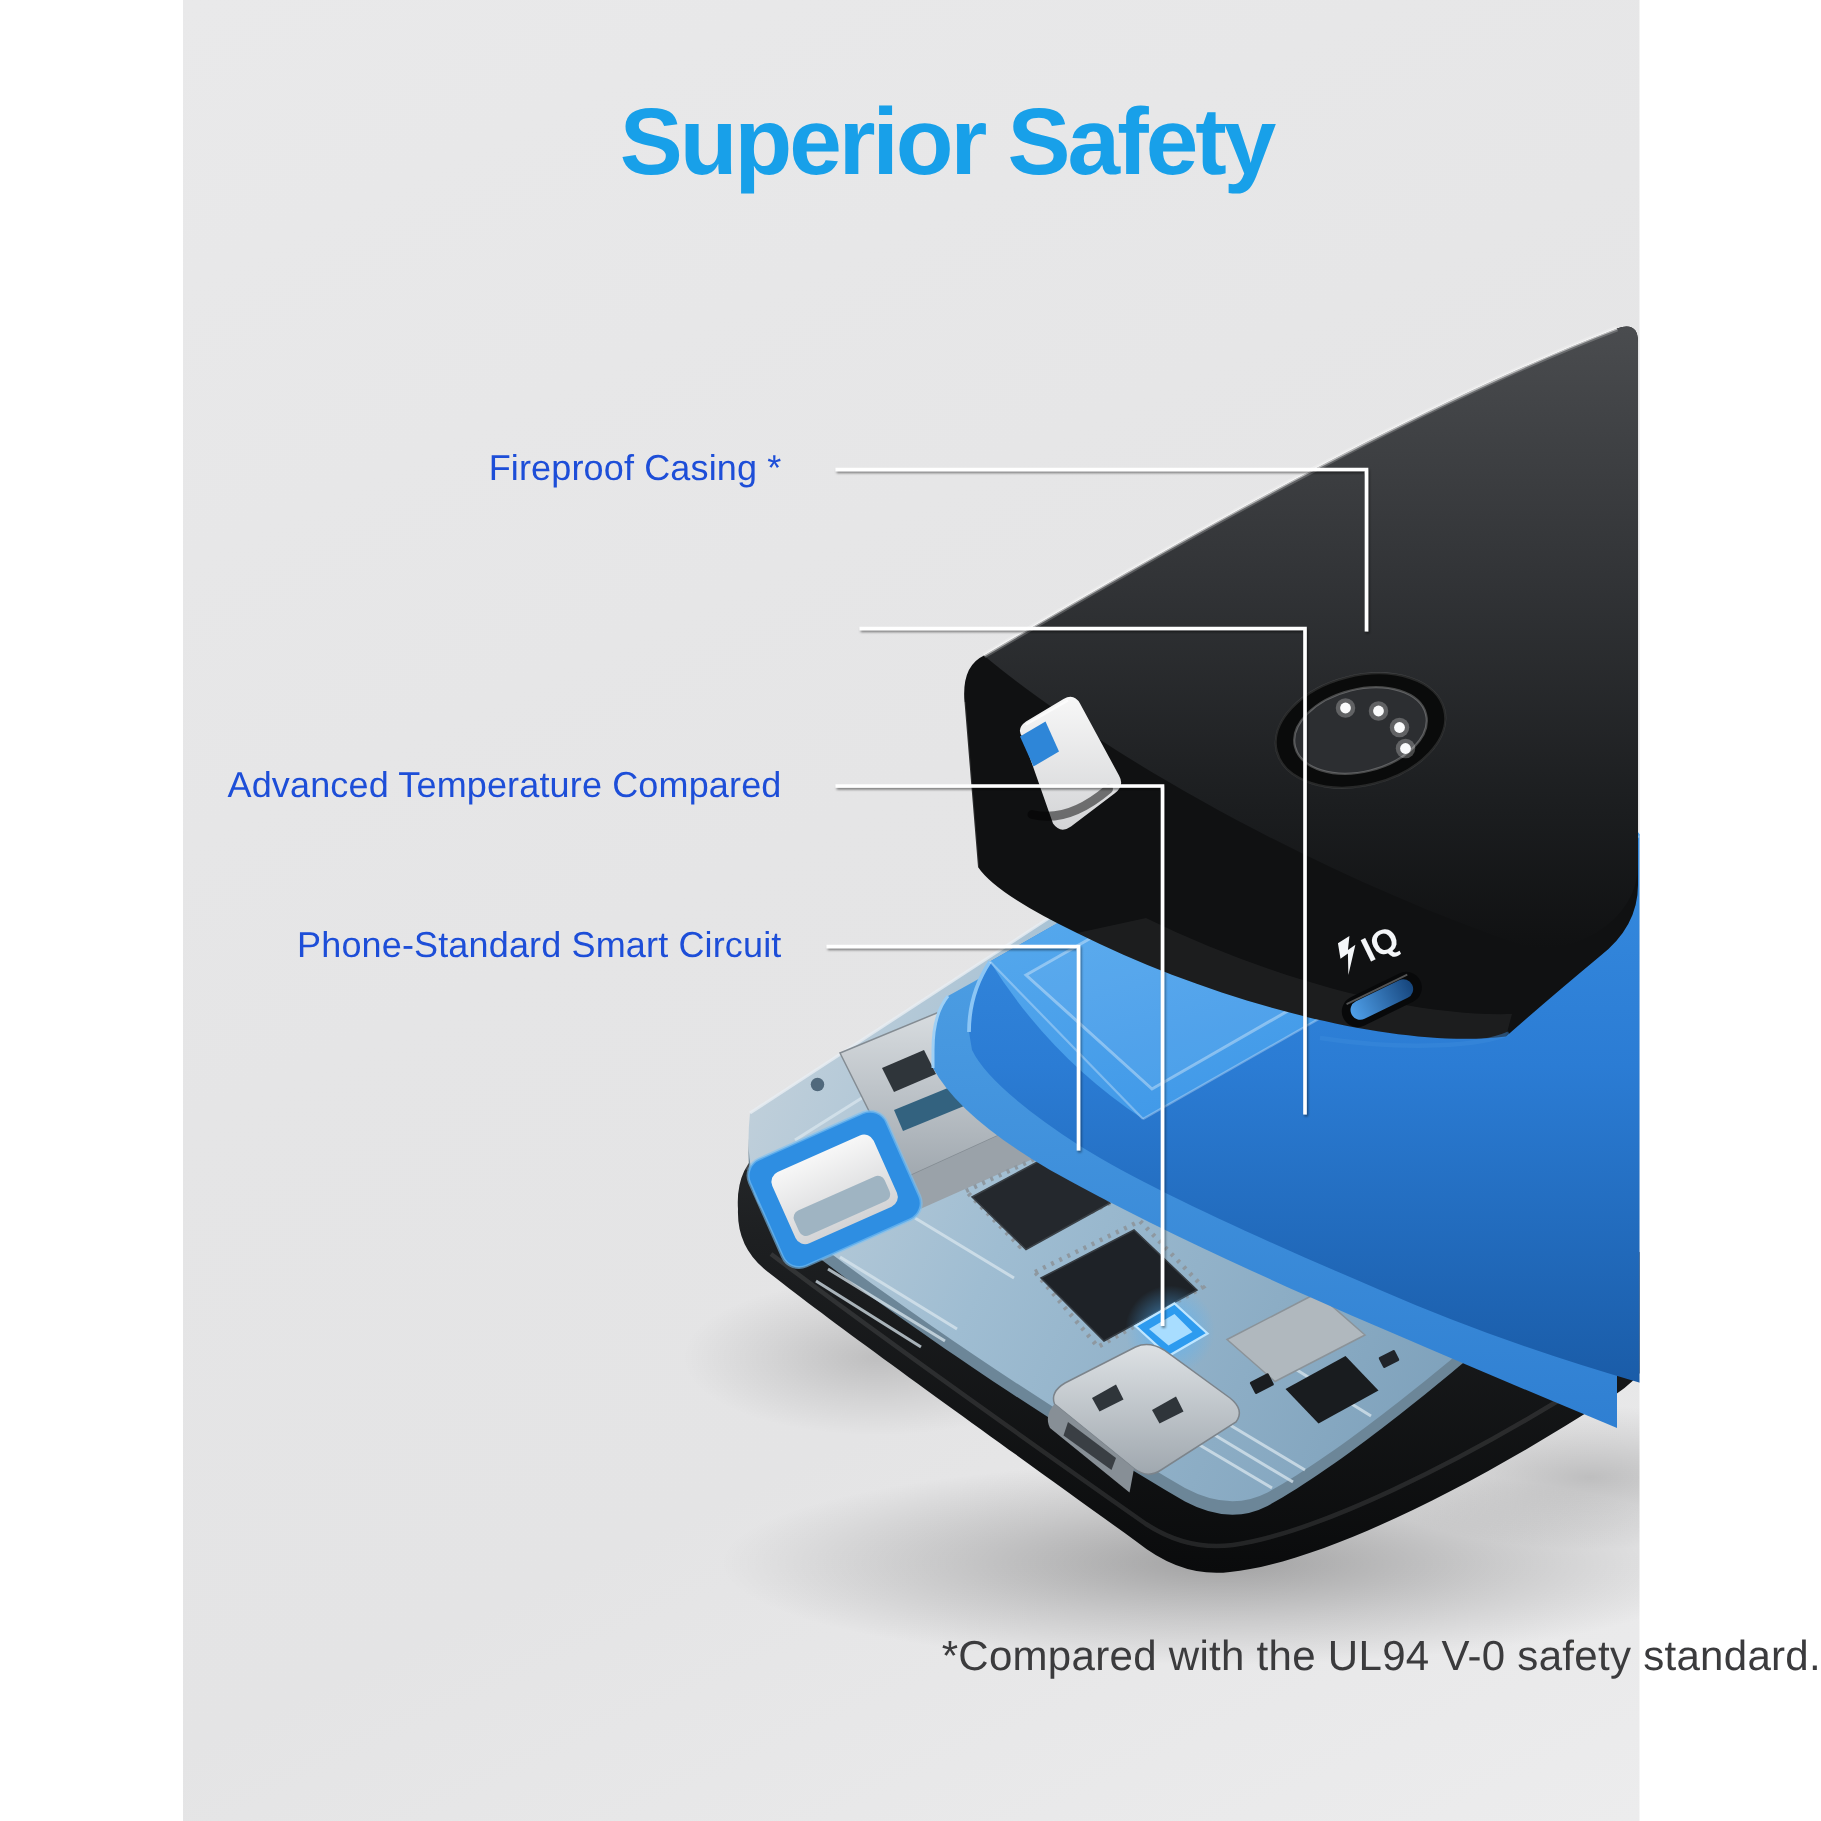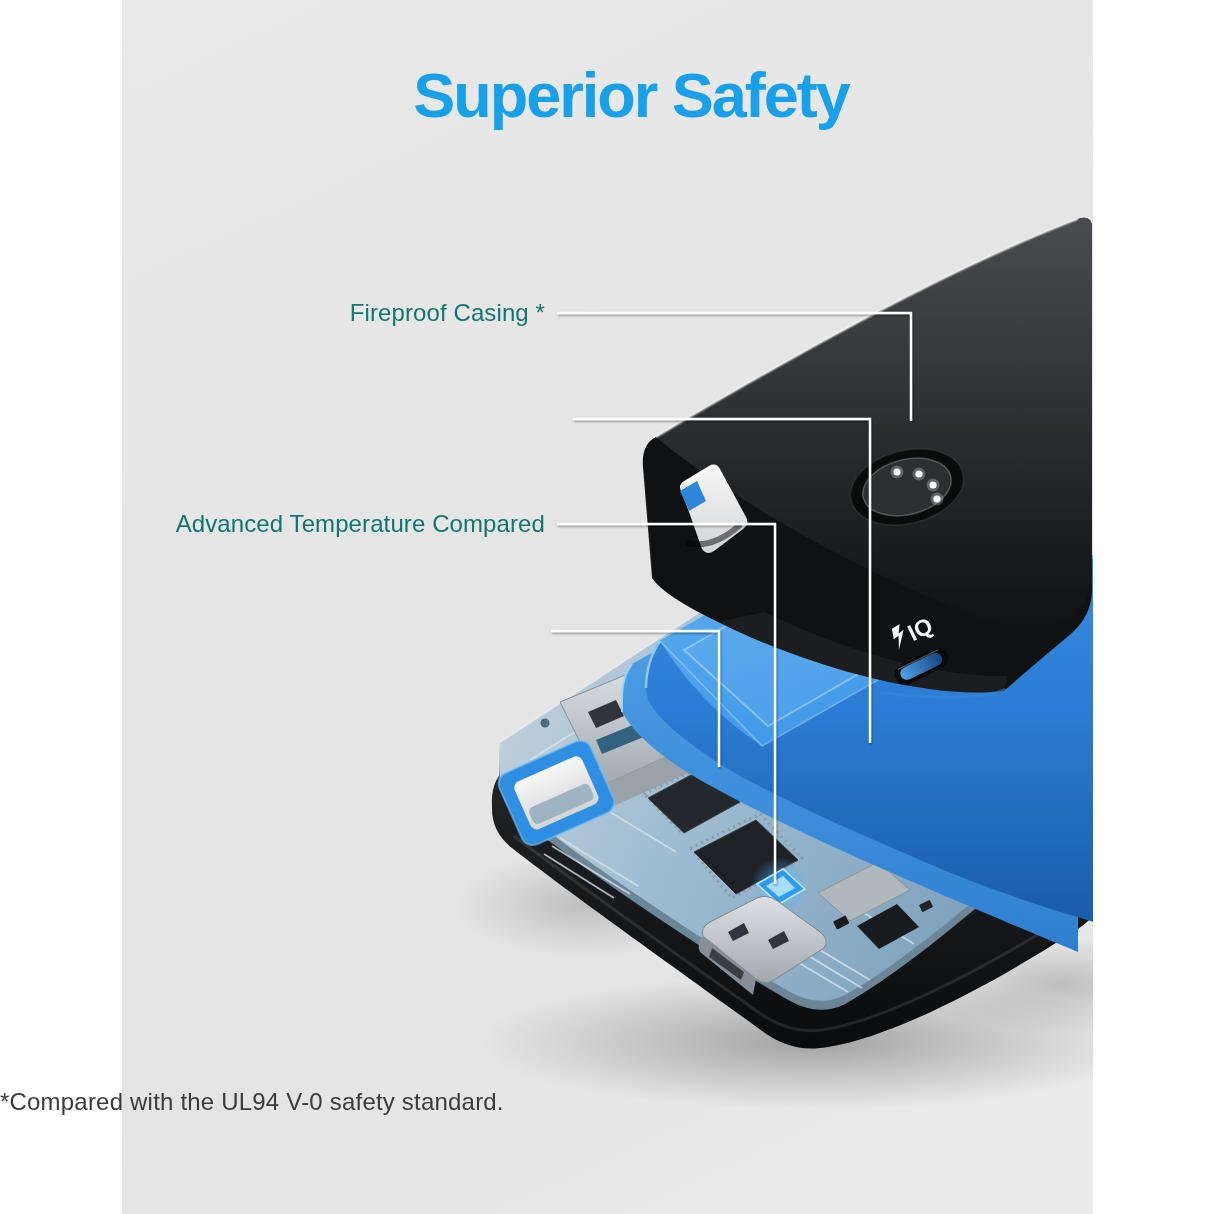--- a/index.html
+++ b/index.html
@@ -10,40 +10,41 @@
   .panel{
     position:absolute;left:122px;top:0;width:971px;height:1214px;
     background:linear-gradient(155deg,#e9e9ea 0%,#e5e5e6 45%,#e4e4e5 70%,#ececed 100%);
   }
   .product-svg{position:absolute;left:122px;top:0;width:971px;height:1214px;display:block;}
   .title{
     position:absolute;top:62px;left:48px;right:0;margin:0;text-align:center;
     font-size:63px;font-weight:700;letter-spacing:-2px;color:#18a0e9;line-height:1.05;
   }
   .callout-label{
-    position:absolute;right:669px;white-space:nowrap;text-align:right;
-    font-size:24px;color:#0f766e;line-height:30px;letter-spacing:0.1px;
+    position:absolute;right:693px;white-space:nowrap;text-align:right;
+    font-size:24px;color:#1d4ed8;line-height:30px;letter-spacing:0.1px;
   }
   .cl-1{top:298px;} .cl-2{top:404px;} .cl-3{top:509px;} .cl-4{top:616px;}
   .footnote{
-    position:absolute;left:0;right:0;top:1088px;text-align:left;
-    font-size:24px;color:#3b3b3d;letter-spacing:0.2px;
+    position:absolute;left:0;right:0;top:1088px;text-align:right;
+    font-size:28px;color:#3b3b3d;letter-spacing:0.2px;
   }
 </style>
 </head>
 <body>
 
 <div class="canvas">
 
   <div class="panel"></div>
 
   <h1 class="title">Superior Safety</h1>
 
   <div class="callout-label cl-1">Fireproof Casing *</div>
   <div class="callout-label cl-3">Advanced Temperature Compared</div>
+  <div class="callout-label cl-4">Phone-Standard Smart Circuit</div>
 
   <svg class="product-svg" viewBox="122 0 971 1214">
     <defs>
       <radialGradient id="shadowG" cx="50%" cy="50%" r="50%">
         <stop offset="0%" stop-color="rgba(0,0,0,0.30)"></stop>
         <stop offset="55%" stop-color="rgba(0,0,0,0.13)"></stop>
         <stop offset="100%" stop-color="rgba(0,0,0,0)"></stop>
       </radialGradient>
       <radialGradient id="glowG" cx="50%" cy="50%" r="50%">
         <stop offset="0%" stop-color="rgba(80,180,255,0.75)"></stop>

